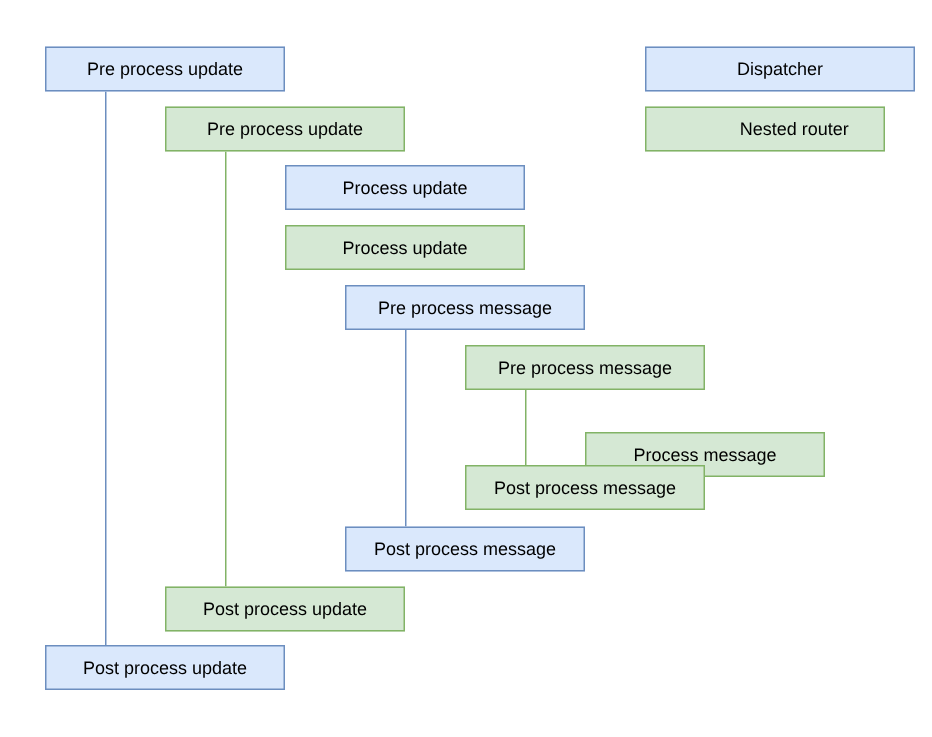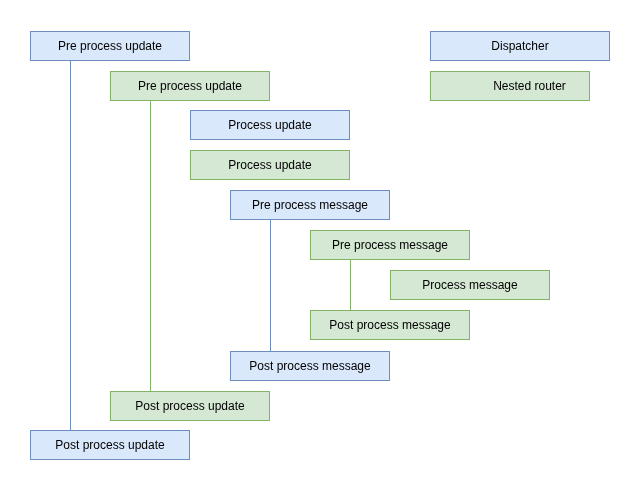--- a/index.html
+++ b/index.html
@@ -40,18 +40,18 @@
     <div class="edge" style="left: 270px; top: 220px; height: 131px; background: rgb(108, 142, 191);"></div>
     <div class="edge" style="left: 350px; top: 260px; height: 50px; background: rgb(130, 179, 102);"></div>
     <div class="node" style="left: 30px; top: 31px; width: 160px; height: 30px; background: rgb(218, 232, 252); border-color: rgb(108, 142, 191); color: rgb(0, 0, 0);">Pre process update</div>
     <div class="node" style="left: 430px; top: 31px; width: 180px; height: 30px; background: rgb(218, 232, 252); border-color: rgb(108, 142, 191); color: rgb(0, 0, 0);">Dispatcher</div>
     <div class="node" style="left: 110px; top: 71px; width: 160px; height: 30px; background: rgb(213, 232, 212); border-color: rgb(130, 179, 102); color: rgb(0, 0, 0);">Pre process update</div>
     <div class="node" style="left: 430px; top: 71px; width: 160px; height: 30px; background: rgb(213, 232, 212); border-color: rgb(130, 179, 102); color: rgb(0, 0, 0); padding-left: 39px;">Nested router</div>
     <div class="node" style="left: 190px; top: 110px; width: 160px; height: 30px; background: rgb(218, 232, 252); border-color: rgb(108, 142, 191); color: rgb(0, 0, 0);">Process update</div>
     <div class="node" style="left: 190px; top: 150px; width: 160px; height: 30px; background: rgb(213, 232, 212); border-color: rgb(130, 179, 102); color: rgb(0, 0, 0);">Process update</div>
     <div class="node" style="left: 230px; top: 190px; width: 160px; height: 30px; background: rgb(218, 232, 252); border-color: rgb(108, 142, 191); color: rgb(0, 0, 0);">Pre process message</div>
     <div class="node" style="left: 310px; top: 230px; width: 160px; height: 30px; background: rgb(213, 232, 212); border-color: rgb(130, 179, 102); color: rgb(0, 0, 0);">Pre process message</div>
-    <div class="node" style="left: 390px; top: 270px; width: 160px; height: 30px; background: rgb(213, 232, 212); border-color: rgb(130, 179, 102); color: rgb(0, 0, 0);">Process message</div>
+    <div class="node" style="left: 390px; top: 288px; width: 160px; height: 30px; background: rgb(213, 232, 212); border-color: rgb(130, 179, 102); color: rgb(0, 0, 0);">Process message</div>
     <div class="node" style="left: 310px; top: 310px; width: 160px; height: 30px; background: rgb(213, 232, 212); border-color: rgb(130, 179, 102); color: rgb(0, 0, 0);">Post process message</div>
     <div class="node" style="left: 230px; top: 351px; width: 160px; height: 30px; background: rgb(218, 232, 252); border-color: rgb(108, 142, 191); color: rgb(0, 0, 0);">Post process message</div>
     <div class="node" style="left: 110px; top: 391px; width: 160px; height: 30px; background: rgb(213, 232, 212); border-color: rgb(130, 179, 102); color: rgb(0, 0, 0);">Post process update</div>
     <div class="node" style="left: 30px; top: 430px; width: 160px; height: 30px; background: rgb(218, 232, 252); border-color: rgb(108, 142, 191); color: rgb(0, 0, 0);">Post process update</div>
   </div>
 
 </body></html>

